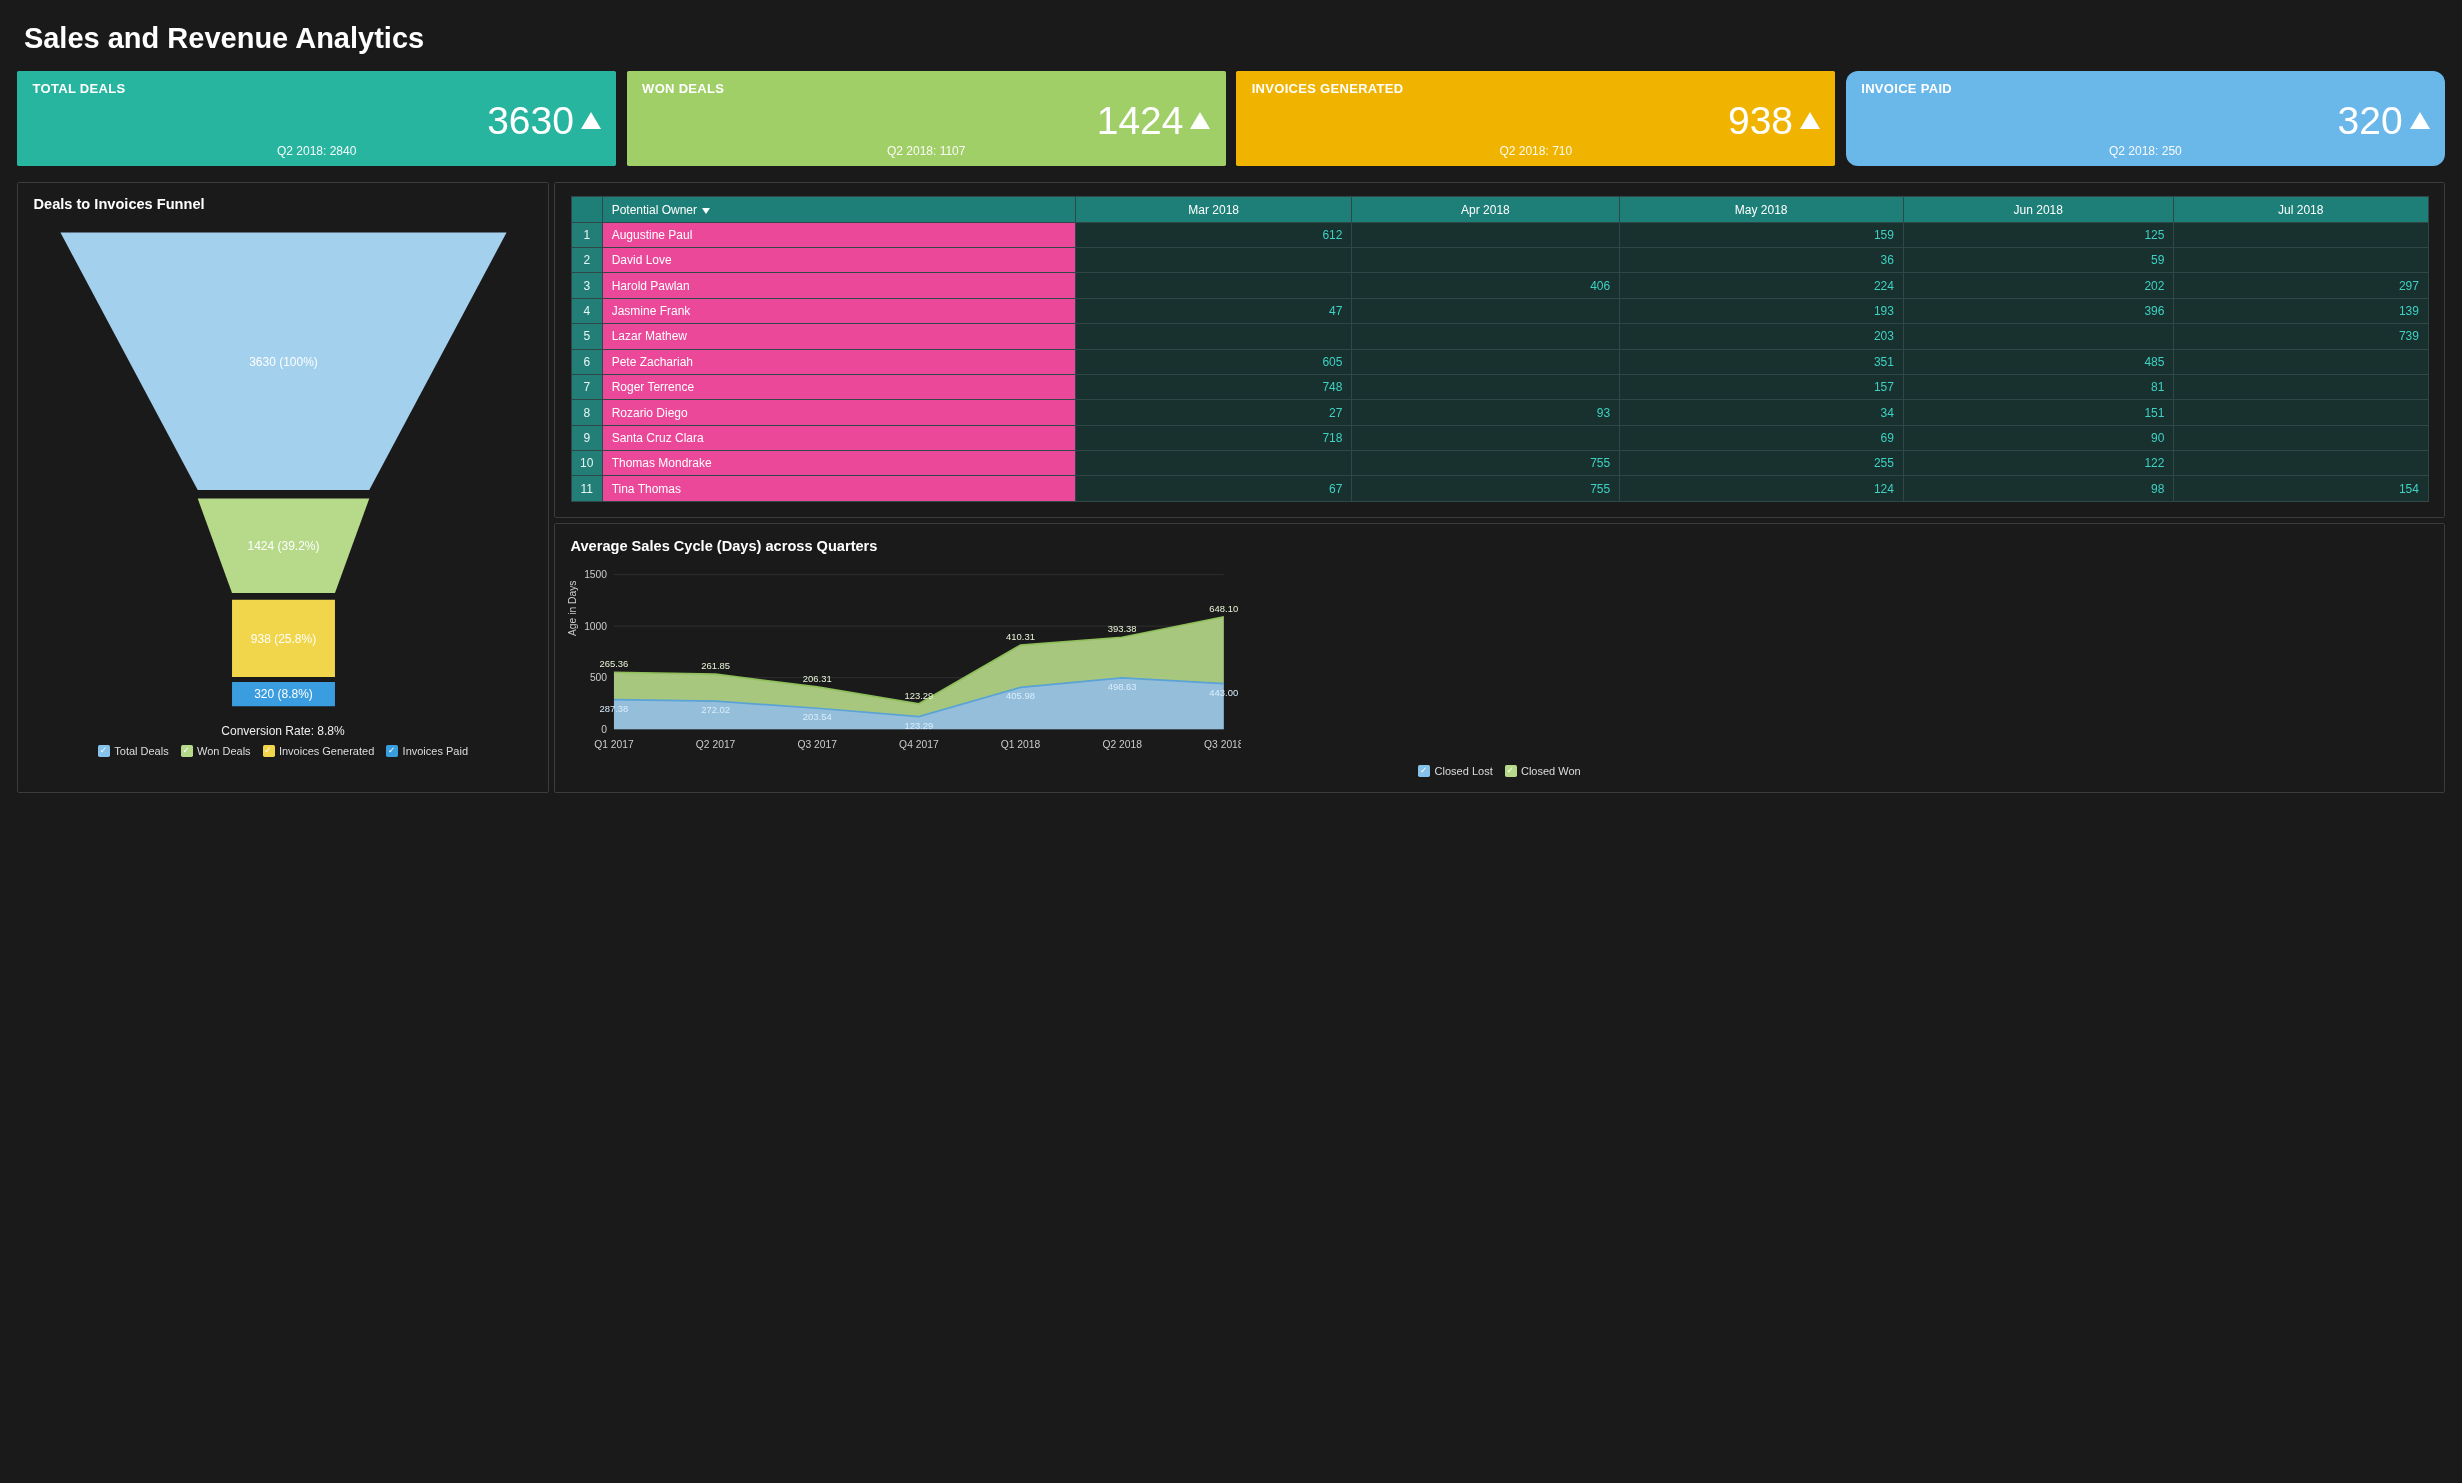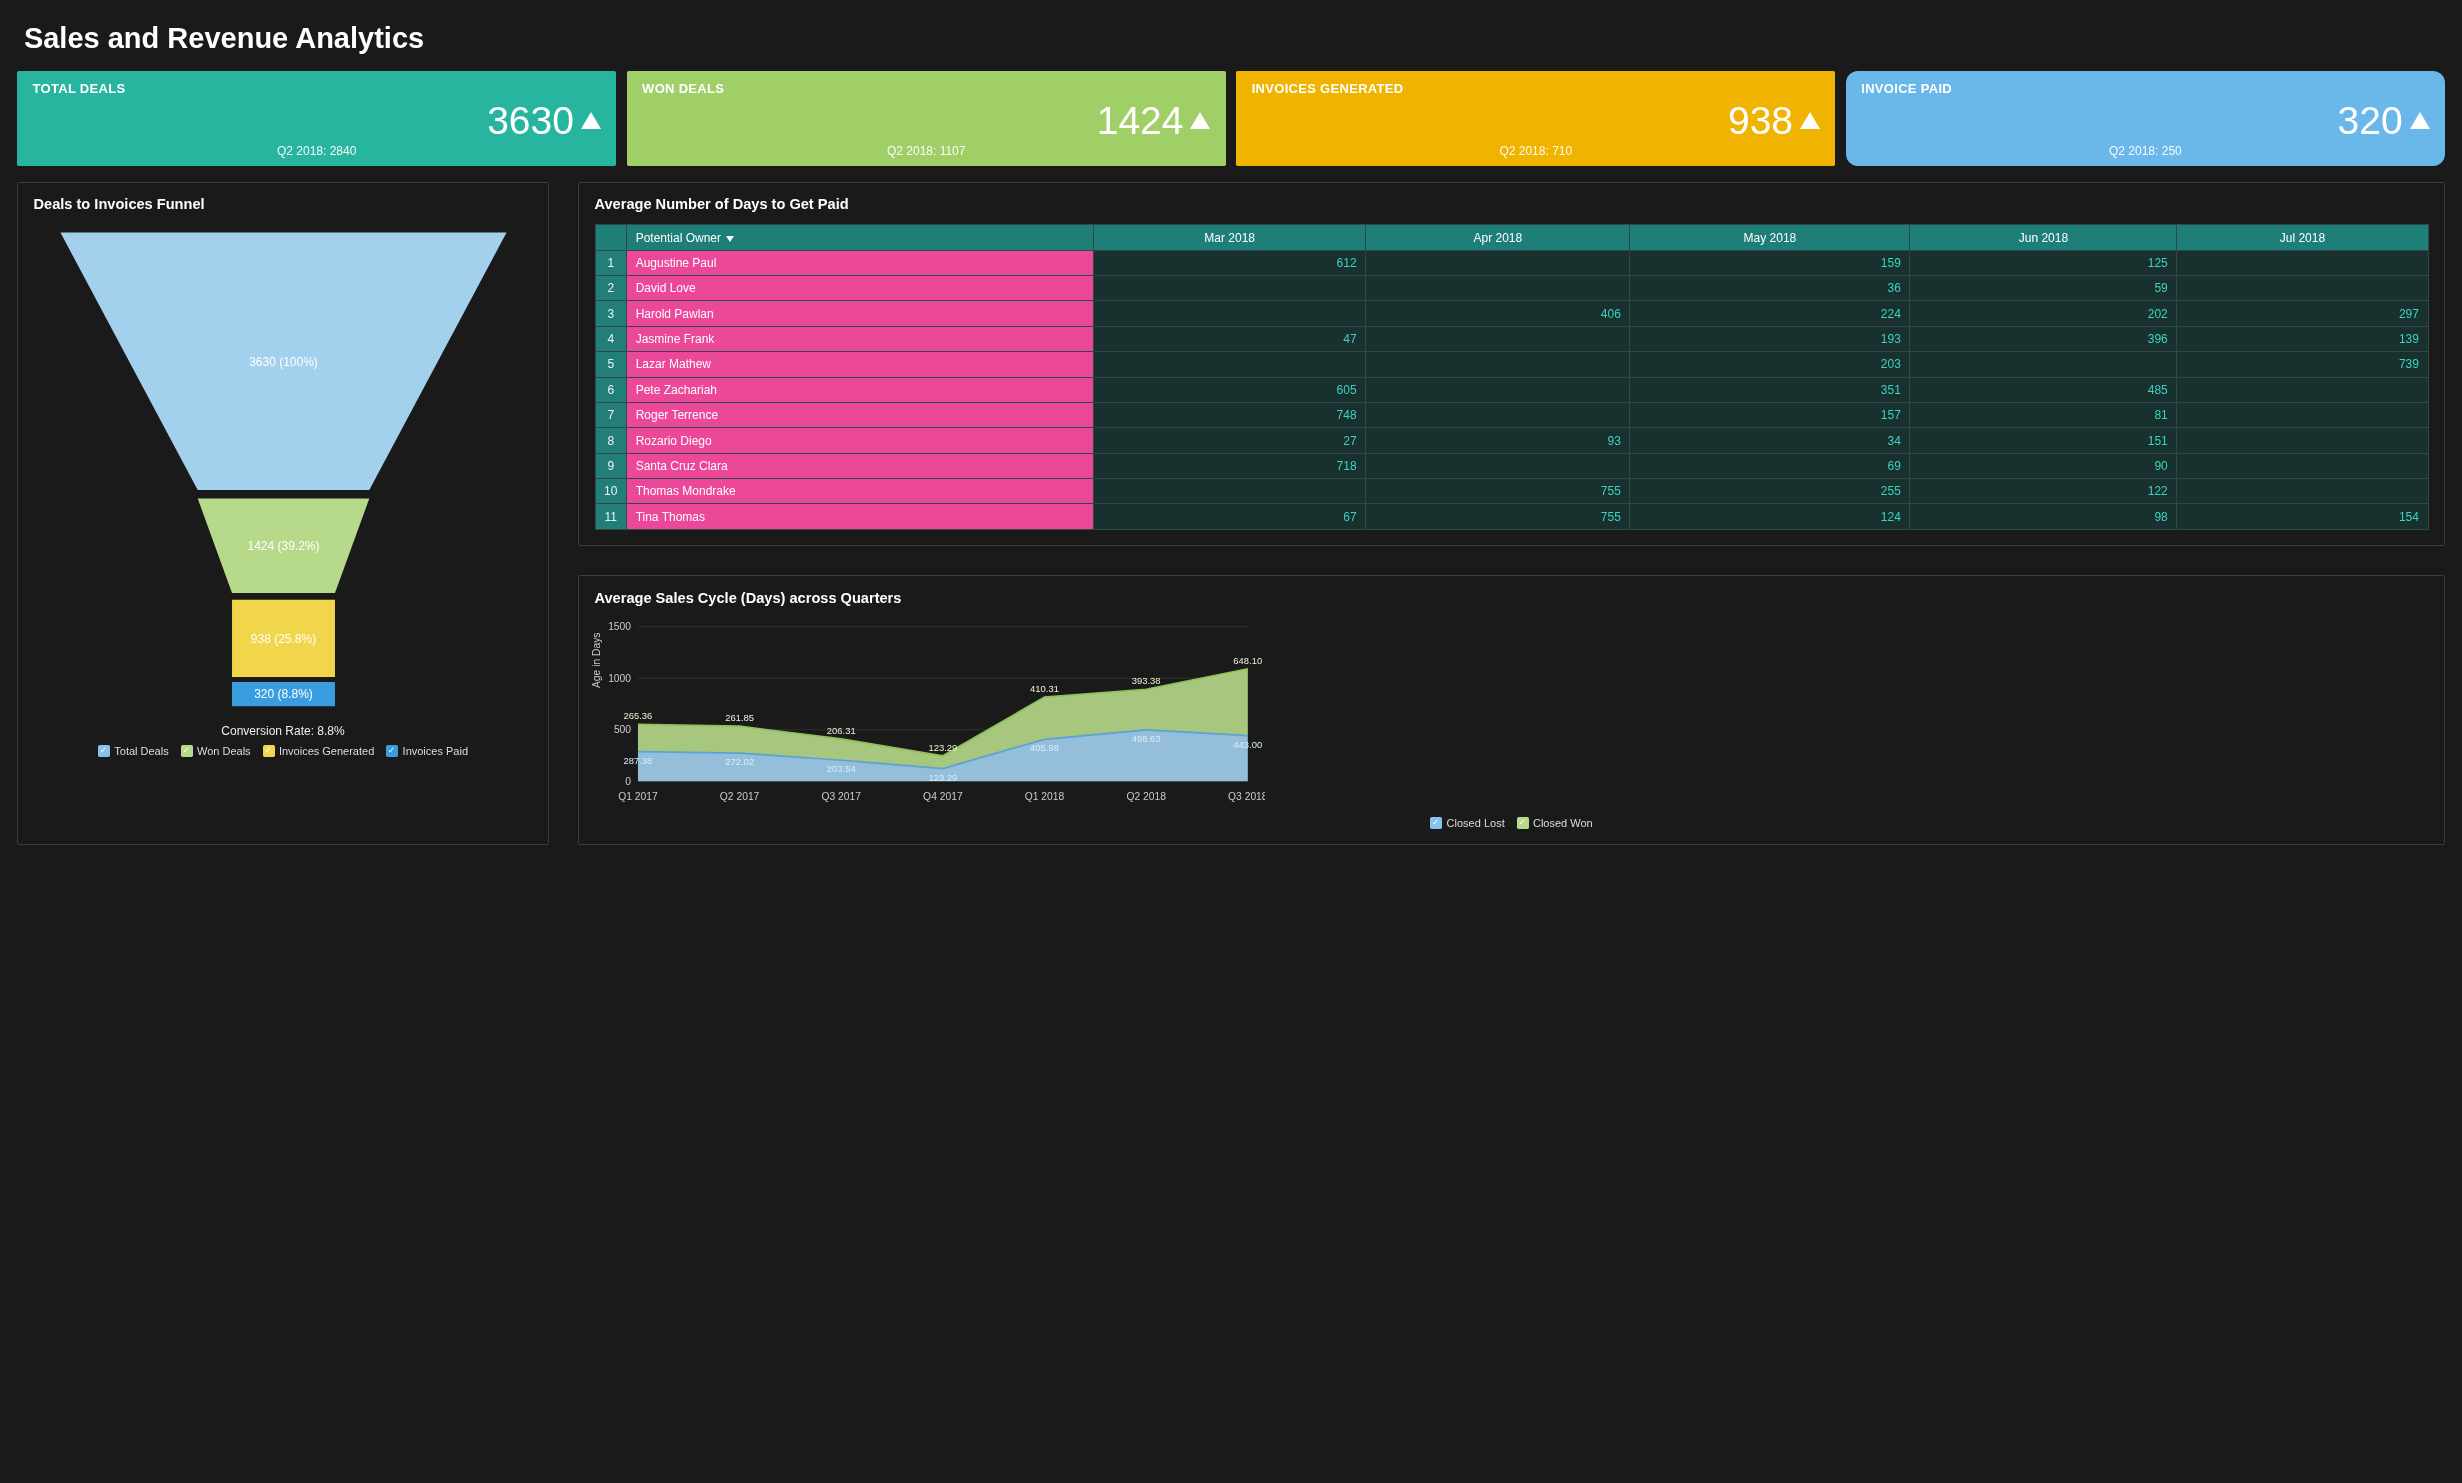--- a/index.html
+++ b/index.html
@@ -55,21 +55,21 @@
     text-align: center;
     margin-top: 3.4px;
     opacity: .95;
   }
 
   
   .grid {
     display: grid;
     grid-template-columns: 532px 1fr;
     grid-template-rows: auto auto;
-    gap: 29px;
+    gap: 5px;
   }
   .panel {
     background: #1a1a1a;
     border: 0.9px solid #3c3c3c;
     border-radius: 1.7px;
     padding: 13.7px 15.5px 15.5px 15.5px;
   }
   .panel-title {
     font-size: 14.6px;
     font-weight: 600;
@@ -228,21 +228,20 @@
           <span>Invoices Generated</span>
         </span>
         <span class="legend-item">
           <span class="swatch sw-dblue"></span>
           <span>Invoices Paid</span>
         </span>
       </div>
   </div>
 
   <div class="panel table-p">
-    <div class="panel-title">Average Number of Days to Get Paid</div>
     <table class="data" id="paid-table">
         <thead>
           <tr>
             <th style="width:27.5px"></th>
             <th class="owner">Potential Owner<span class="sort-icon"></span></th>
             <th>Mar 2018</th>
             <th>Apr 2018</th>
             <th>May 2018</th>
             <th>Jun 2018</th>
             <th>Jul 2018</th>

